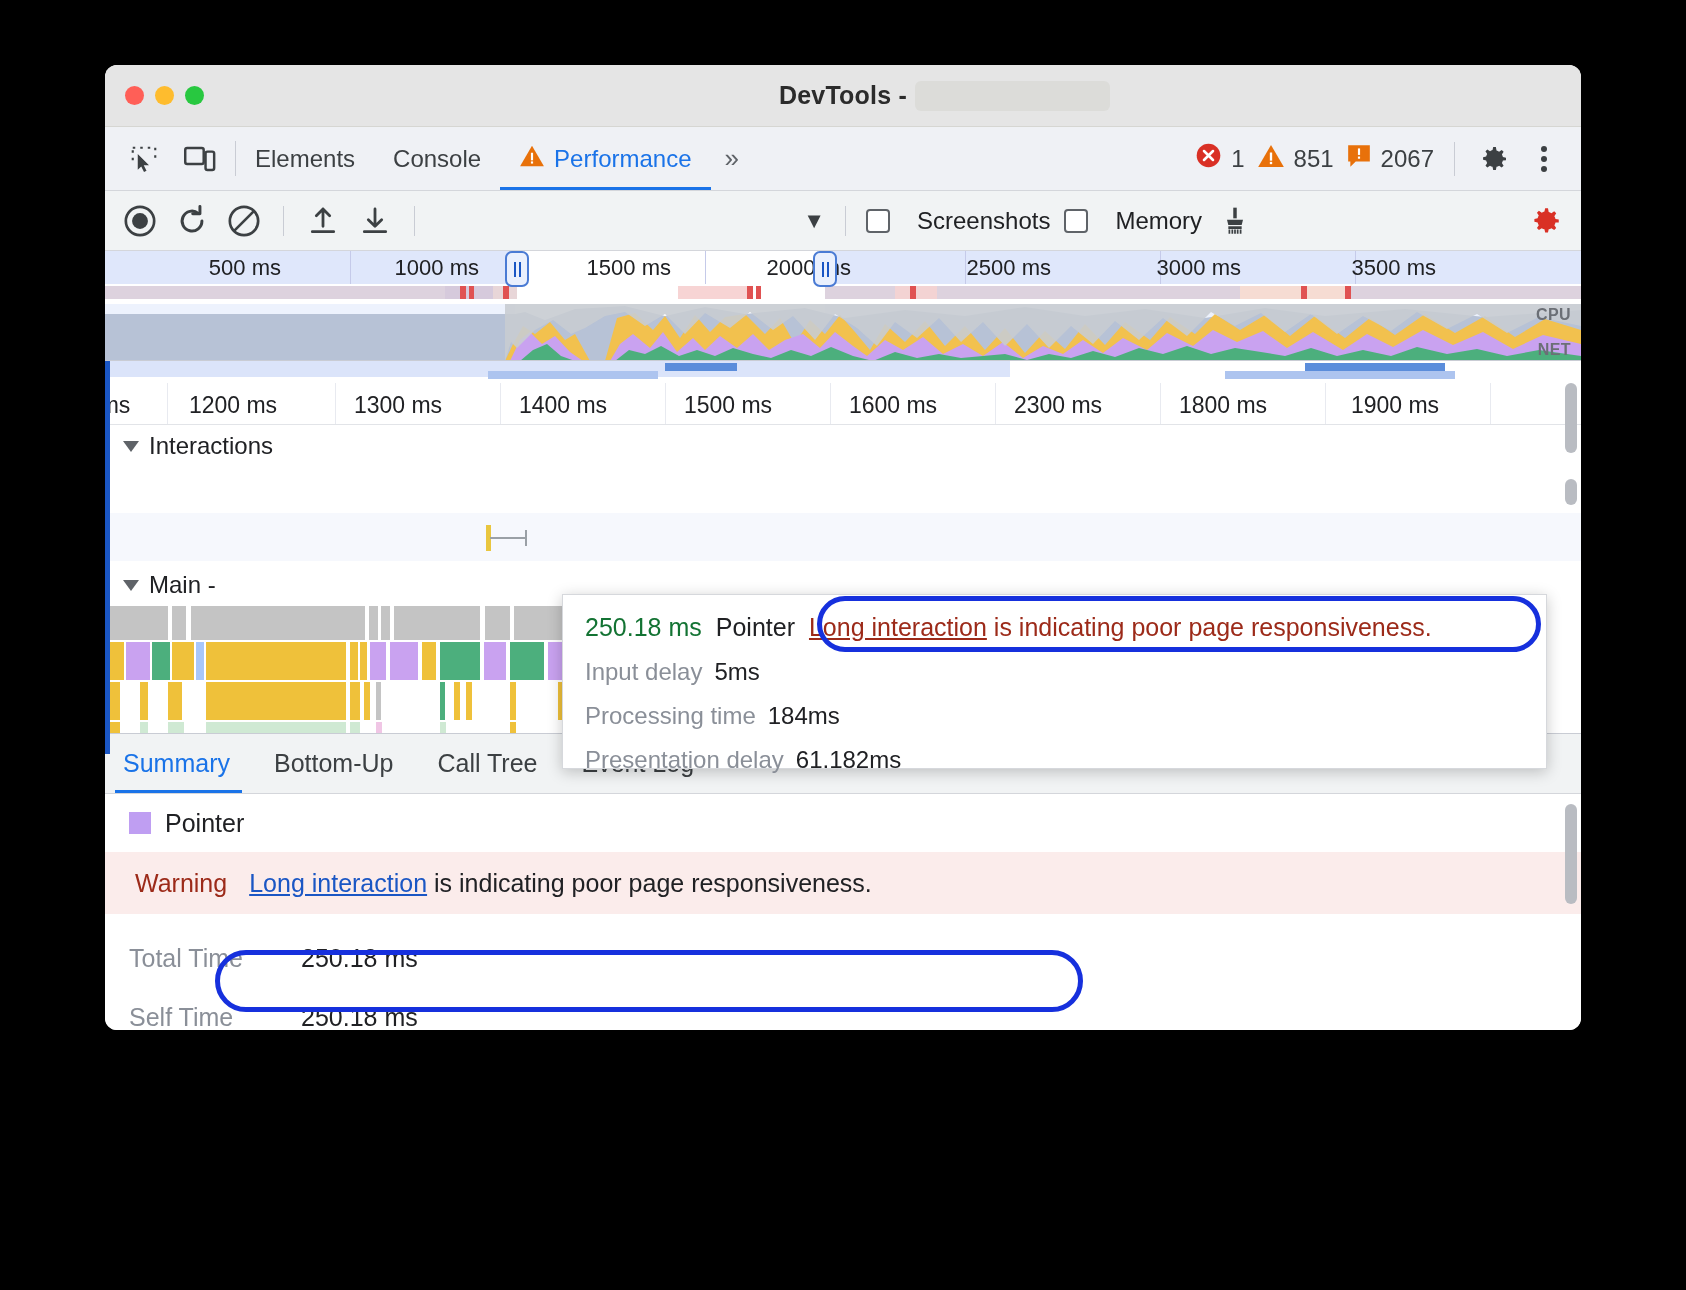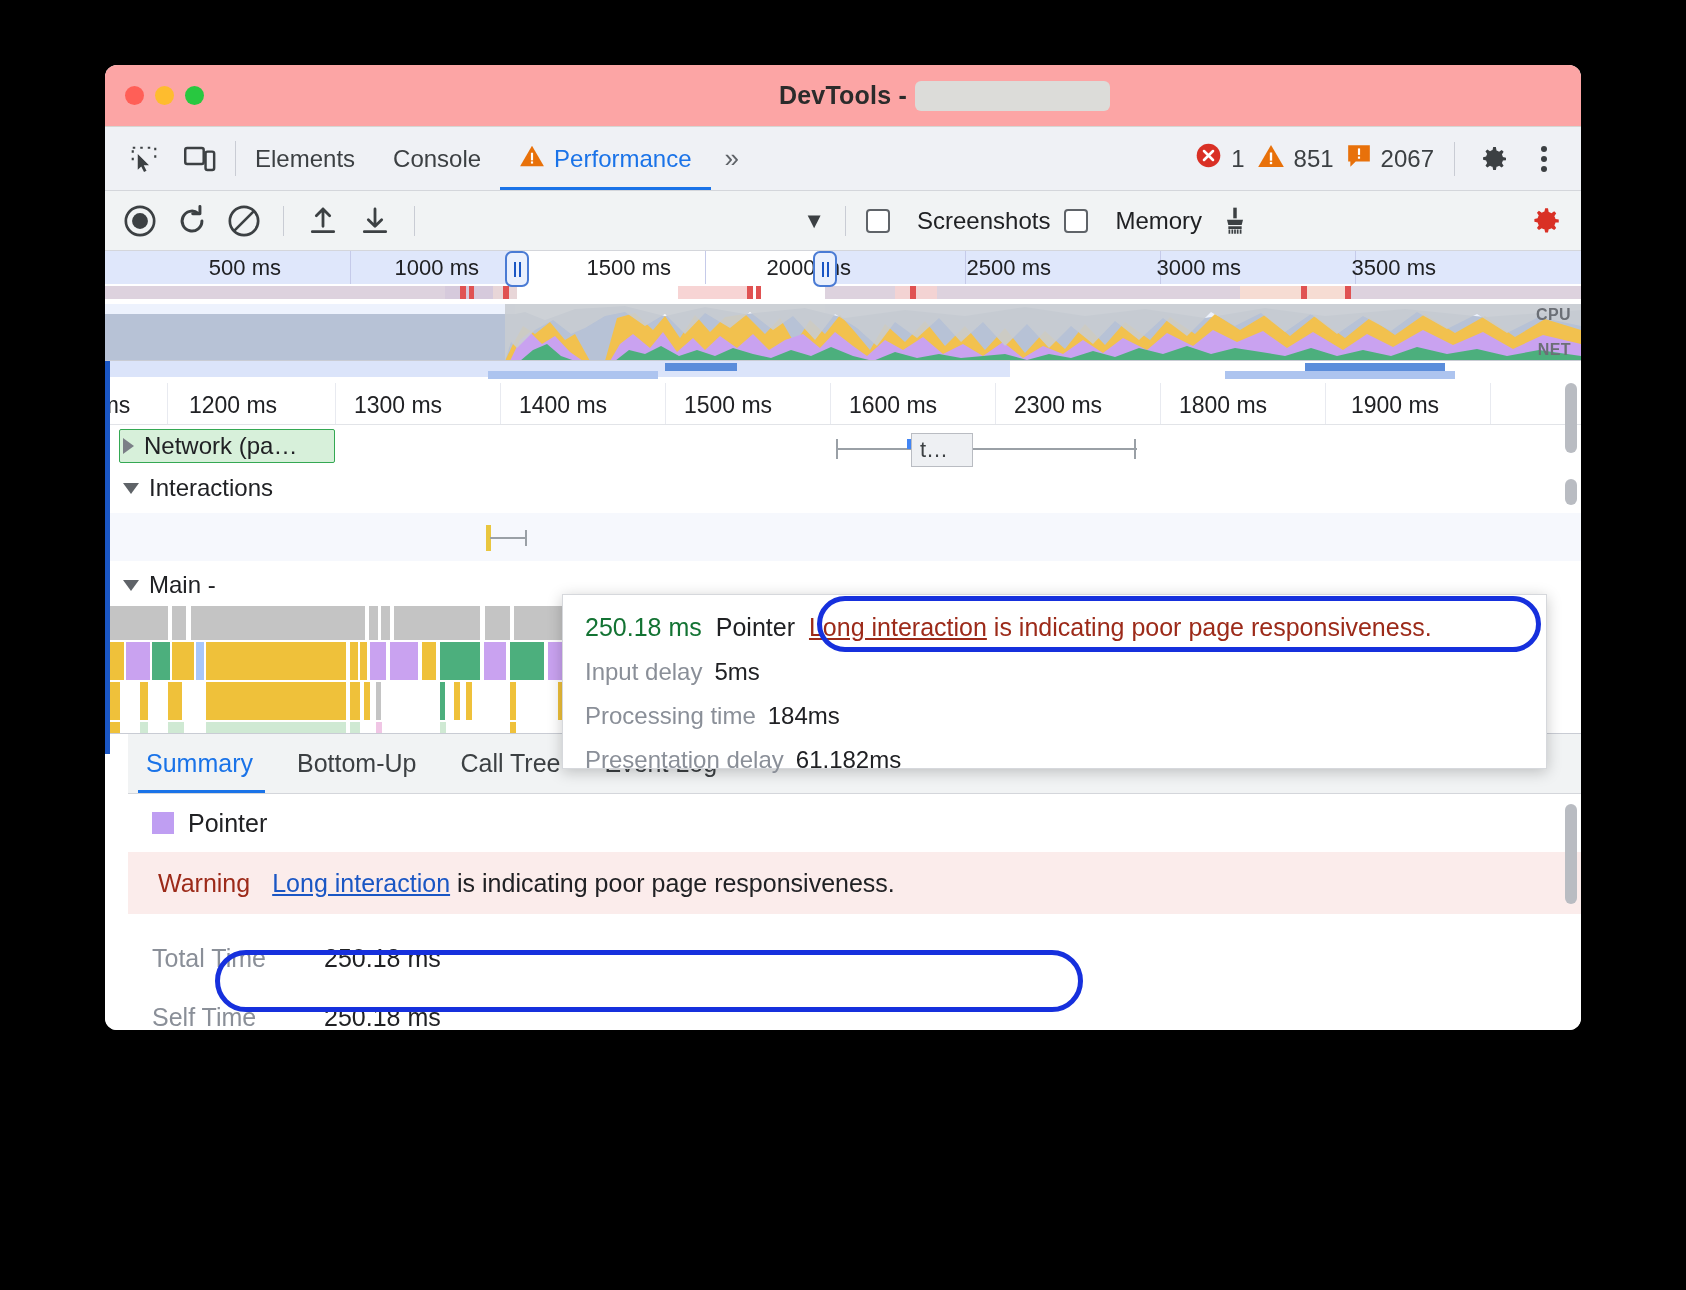--- a/index.html
+++ b/index.html
@@ -15,21 +15,21 @@
     width: 1476px; height: 965px;
     background: #fff;
     border-radius: 12px;
     overflow: hidden;
     box-shadow: 0 6px 28px rgba(0,0,0,.45);
   }
 
   
   #titlebar {
     height: 62px;
-    background: #fca5a5;
+    background: #e5e5e5;
     border-bottom: 1px solid #d6d6d2;
     display: flex; align-items: center;
     position: relative;
   }
   .traffic { display: flex; gap: 11px; margin-left: 20px; }
   .dot { width: 19px; height: 19px; border-radius: 50%; }
   .dot.r { background: #ff5f57; }
   .dot.y { background: #febc2e; }
   .dot.g { background: #28c840; }
   #winTitle {
@@ -146,21 +146,21 @@
   #tooltip .k { color: #8a8f98; }
   #tooltip .v { color: #202124; }
   #annotTip {
     position: absolute; left: 712px; top: 531px;
     width: 724px; height: 56px;
     border: 5px solid #1630dd; border-radius: 28px; z-index: 31;
     pointer-events: none;
   }
 
   
-  #drawer { position: absolute; left: 0; right: 0; bottom: 0; height: 297px; background: #fff; border-top: 1px solid #c9ccd4; padding-left: 23px; }
+  #drawer { position: absolute; left: 0; right: 0; bottom: 0; height: 297px; background: #fff; border-top: 1px solid #c9ccd4; }
   #dtabs { height: 60px; background: #f1f3f4; display: flex; align-items: stretch; border-bottom: 1px solid #d4d6db; }
   .dtab { display: flex; align-items: center; padding: 0 22px; font-size: 25px; color: #3c4043; cursor: pointer; position: relative; }
   .dtab:first-child { padding-left: 18px; }
   .dtab.active { color: #1a73e8; }
   .dtab.active::after { content: ""; position: absolute; left: 10px; right: 10px; bottom: 0; height: 3px; background: #1a73e8; }
   .srow { display: flex; align-items: center; height: 58px; padding-left: 24px; font-size: 25px; }
   .swatch { width: 22px; height: 22px; background: #bf9ef2; margin-right: 14px; }
   .slabel { color: #202124; }
   #warnRow {
     position: relative; height: 62px; margin: 0 0 0 0;
@@ -433,36 +433,20 @@
       <span class="ft" style="left:128px">1200 ms</span>
       <span class="ft" style="left:293px">1300 ms</span>
       <span class="ft" style="left:458px">1400 ms</span>
       <span class="ft" style="left:623px">1500 ms</span>
       <span class="ft" style="left:788px">1600 ms</span>
       <span class="ft" style="left:953px">2300 ms</span>
       <span class="ft" style="left:1118px">1800 ms</span>
       <span class="ft" style="left:1290px">1900 ms</span>
     </div>
 
-    <div class="trackrow" style="height:42px">
-      <div class="netchip"></div>
-      <div class="trk-head">
-        <span class="tri right"></span>
-        <span>Network (pa…</span>
-      </div>
-      <div style="position:absolute;left:730px;top:12px;">
-        <svg width="310" height="24" viewBox="0 0 310 24">
-          <path d="M2 2v20M2 12h300M300 2v20" stroke="#9aa0a6" stroke-width="2" fill="none"></path>
-          <rect x="72" y="2" width="8" height="10" fill="#4285f4"></rect>
-        </svg>
-      </div>
-      <div style="position:absolute;left:806px;top:8px;width:62px;height:34px;background:#eef0f3;border:1px solid #b9bcc2;">
-        <span style="font-size:22px;color:#3c4043;line-height:32px;padding-left:8px;display:block">t…</span>
-      </div>
-    </div>
 
     <div class="trackrow" style="height:42px">
       <div class="trk-head">
         <span class="tri down"></span>
         <span>Interactions</span>
       </div>
     </div>
 
     <div style="position:absolute;left:5px;right:0;top:152px;height:48px;background:#f6f8fd;">
       <div style="position:absolute;left:374px;top:10px;">

